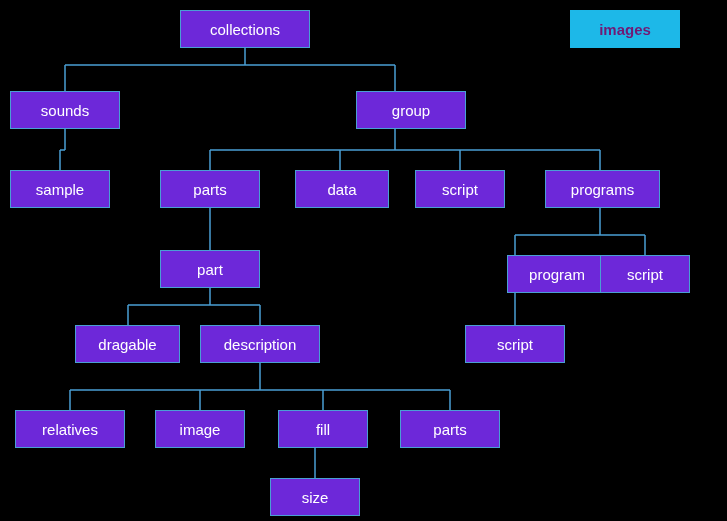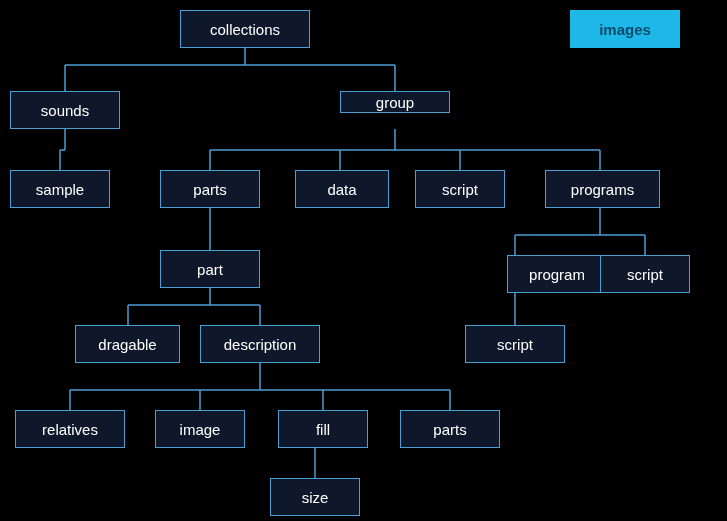--- a/index.html
+++ b/index.html
@@ -10,31 +10,31 @@
       overflow: hidden;
       position: relative;
       font-family: Arial, sans-serif;
       font-size: 15px;
       color: #fff;
     }
 
     .node {
       position: absolute;
       border: 1.5px solid #4a9fd4;
-      background: #0f172a;
+      background: #6d28d9;
       color: #fff;
       display: flex;
       align-items: center;
       justify-content: center;
       white-space: nowrap;
     }
 
     .node.highlight {
       background: #1db8e8;
-      color: #0c4a6e;
+      color: #701a75;
       font-weight: bold;
       border: none;
     }
 
     
     svg.lines {
       position: absolute;
       top: 0; left: 0;
       width: 727px;
       height: 521px;
@@ -97,21 +97,21 @@
 </div>
 
 <div class="node highlight" style="left:570px;top:10px;width:110px;height:38px;">
   <span>images</span>
 </div>
 
 <div class="node" style="left:10px;top:91px;width:110px;height:38px;">
   <span>sounds</span>
 </div>
 
-<div class="node" style="left:340px;top:91px;width:110px;height:22px;">
+<div class="node" style="left:356px;top:91px;width:110px;height:38px;">
   <span>group</span>
 </div>
 
 <div class="node" style="left:10px;top:170px;width:100px;height:38px;">
   <span>sample</span>
 </div>
 
 <div class="node" style="left:160px;top:170px;width:100px;height:38px;">
   <span>parts</span>
 </div>

